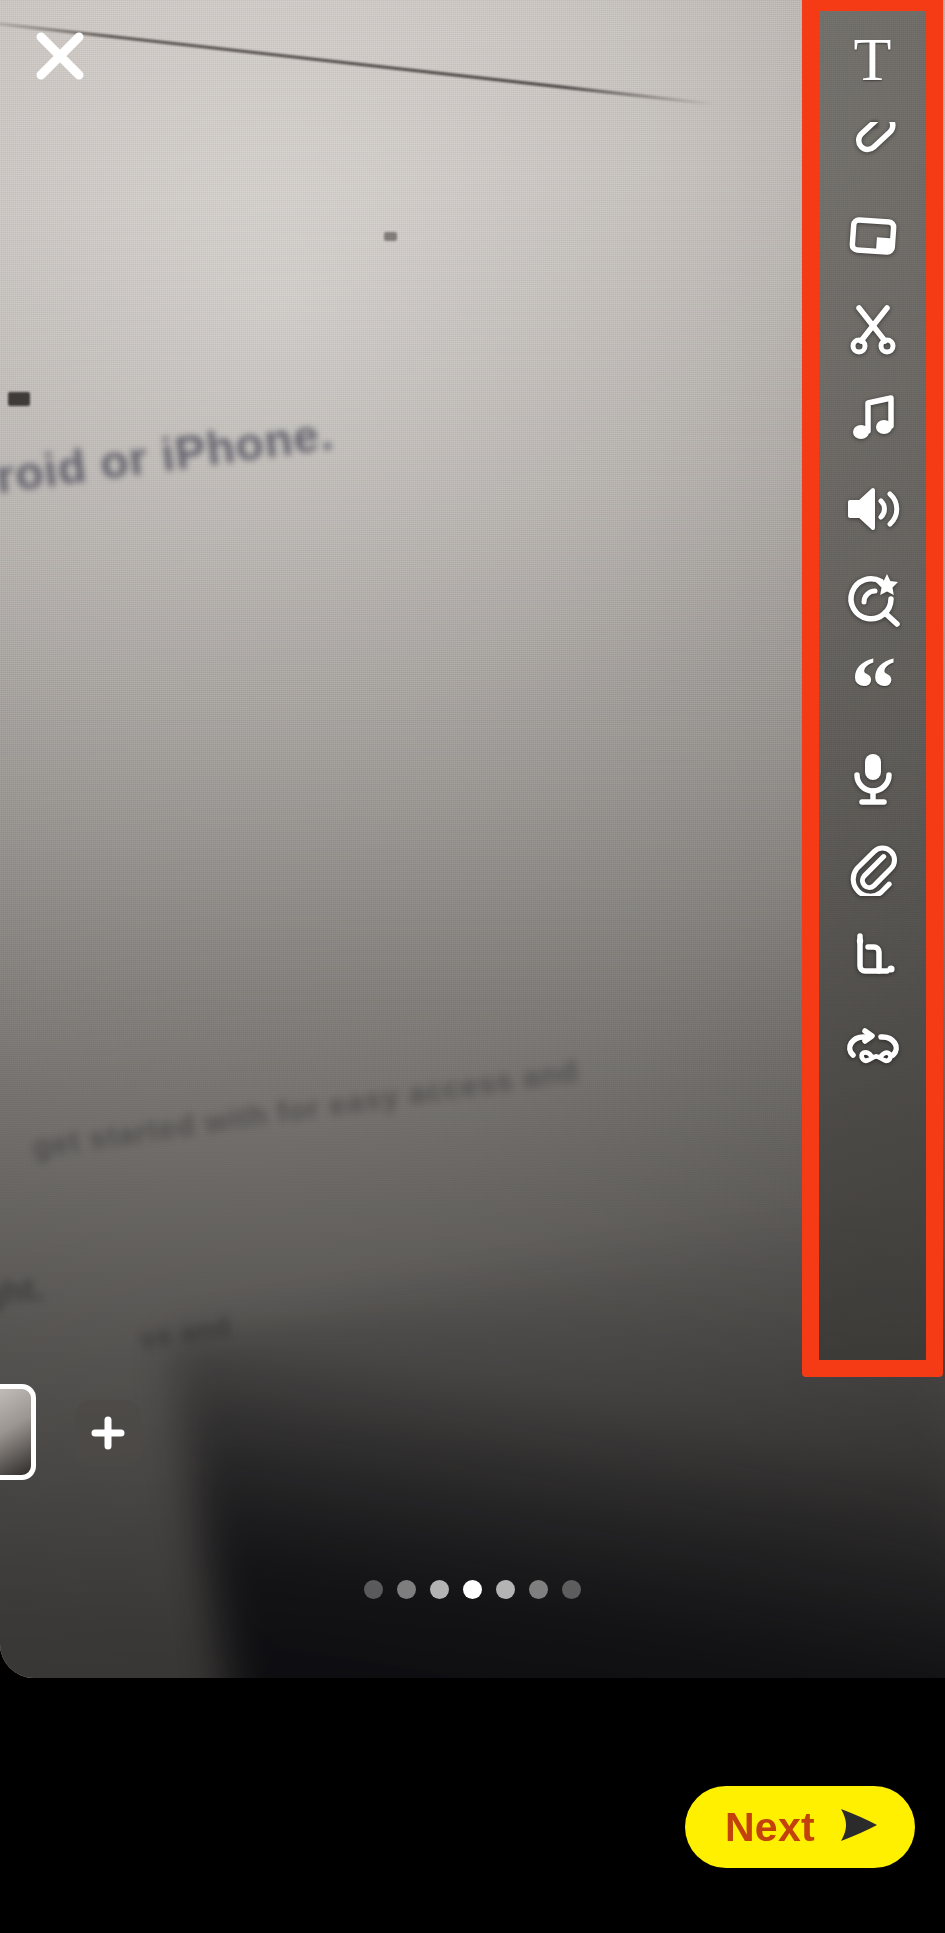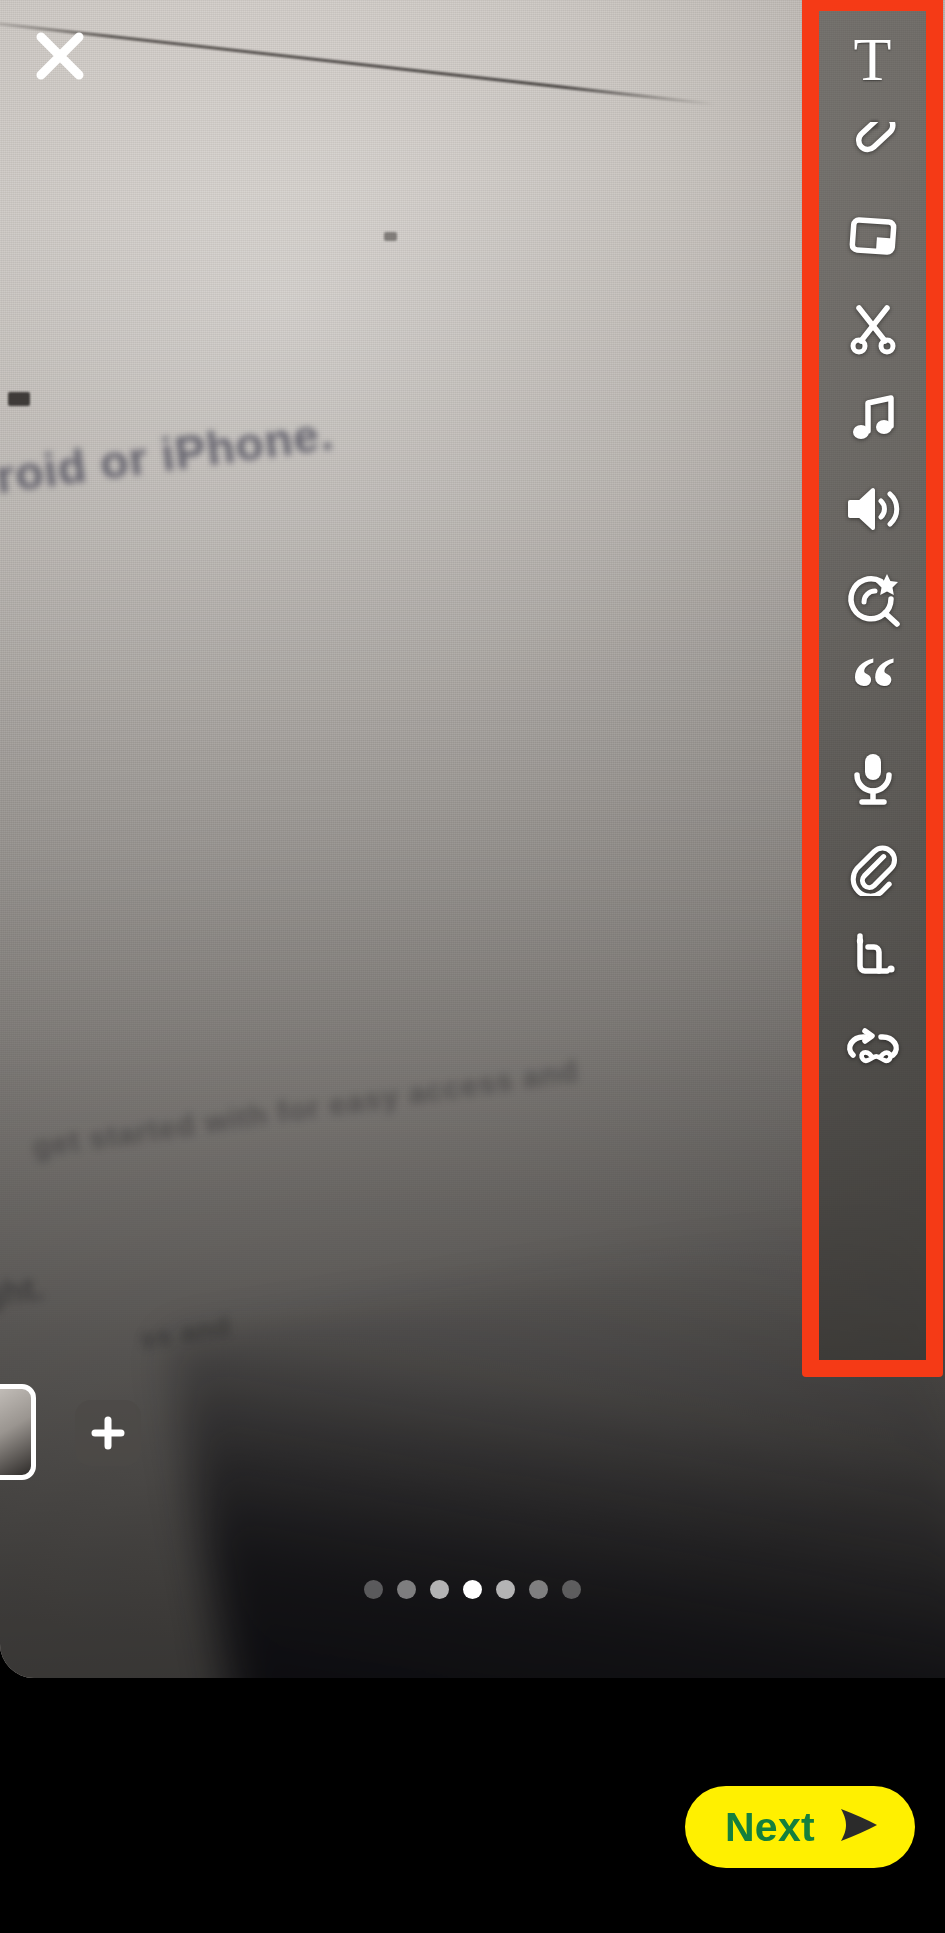--- a/index.html
+++ b/index.html
@@ -213,21 +213,21 @@
     padding: 0 34px 0 40px;
     border-radius: 41px;
     background: #fff000;
     display: flex; align-items: center; gap: 20px;
     cursor: pointer;
     z-index: 55;
   }
   .next-btn .label {
     font-size: 41px;
     font-weight: 700;
-    color: #15803d;
+    color: #c2410c;
     letter-spacing: .3px;
   }
 </style>
 </head>
 <body>
 
 <div id="app">
 
   <div class="photo">
     <div class="photo-base"></div>

